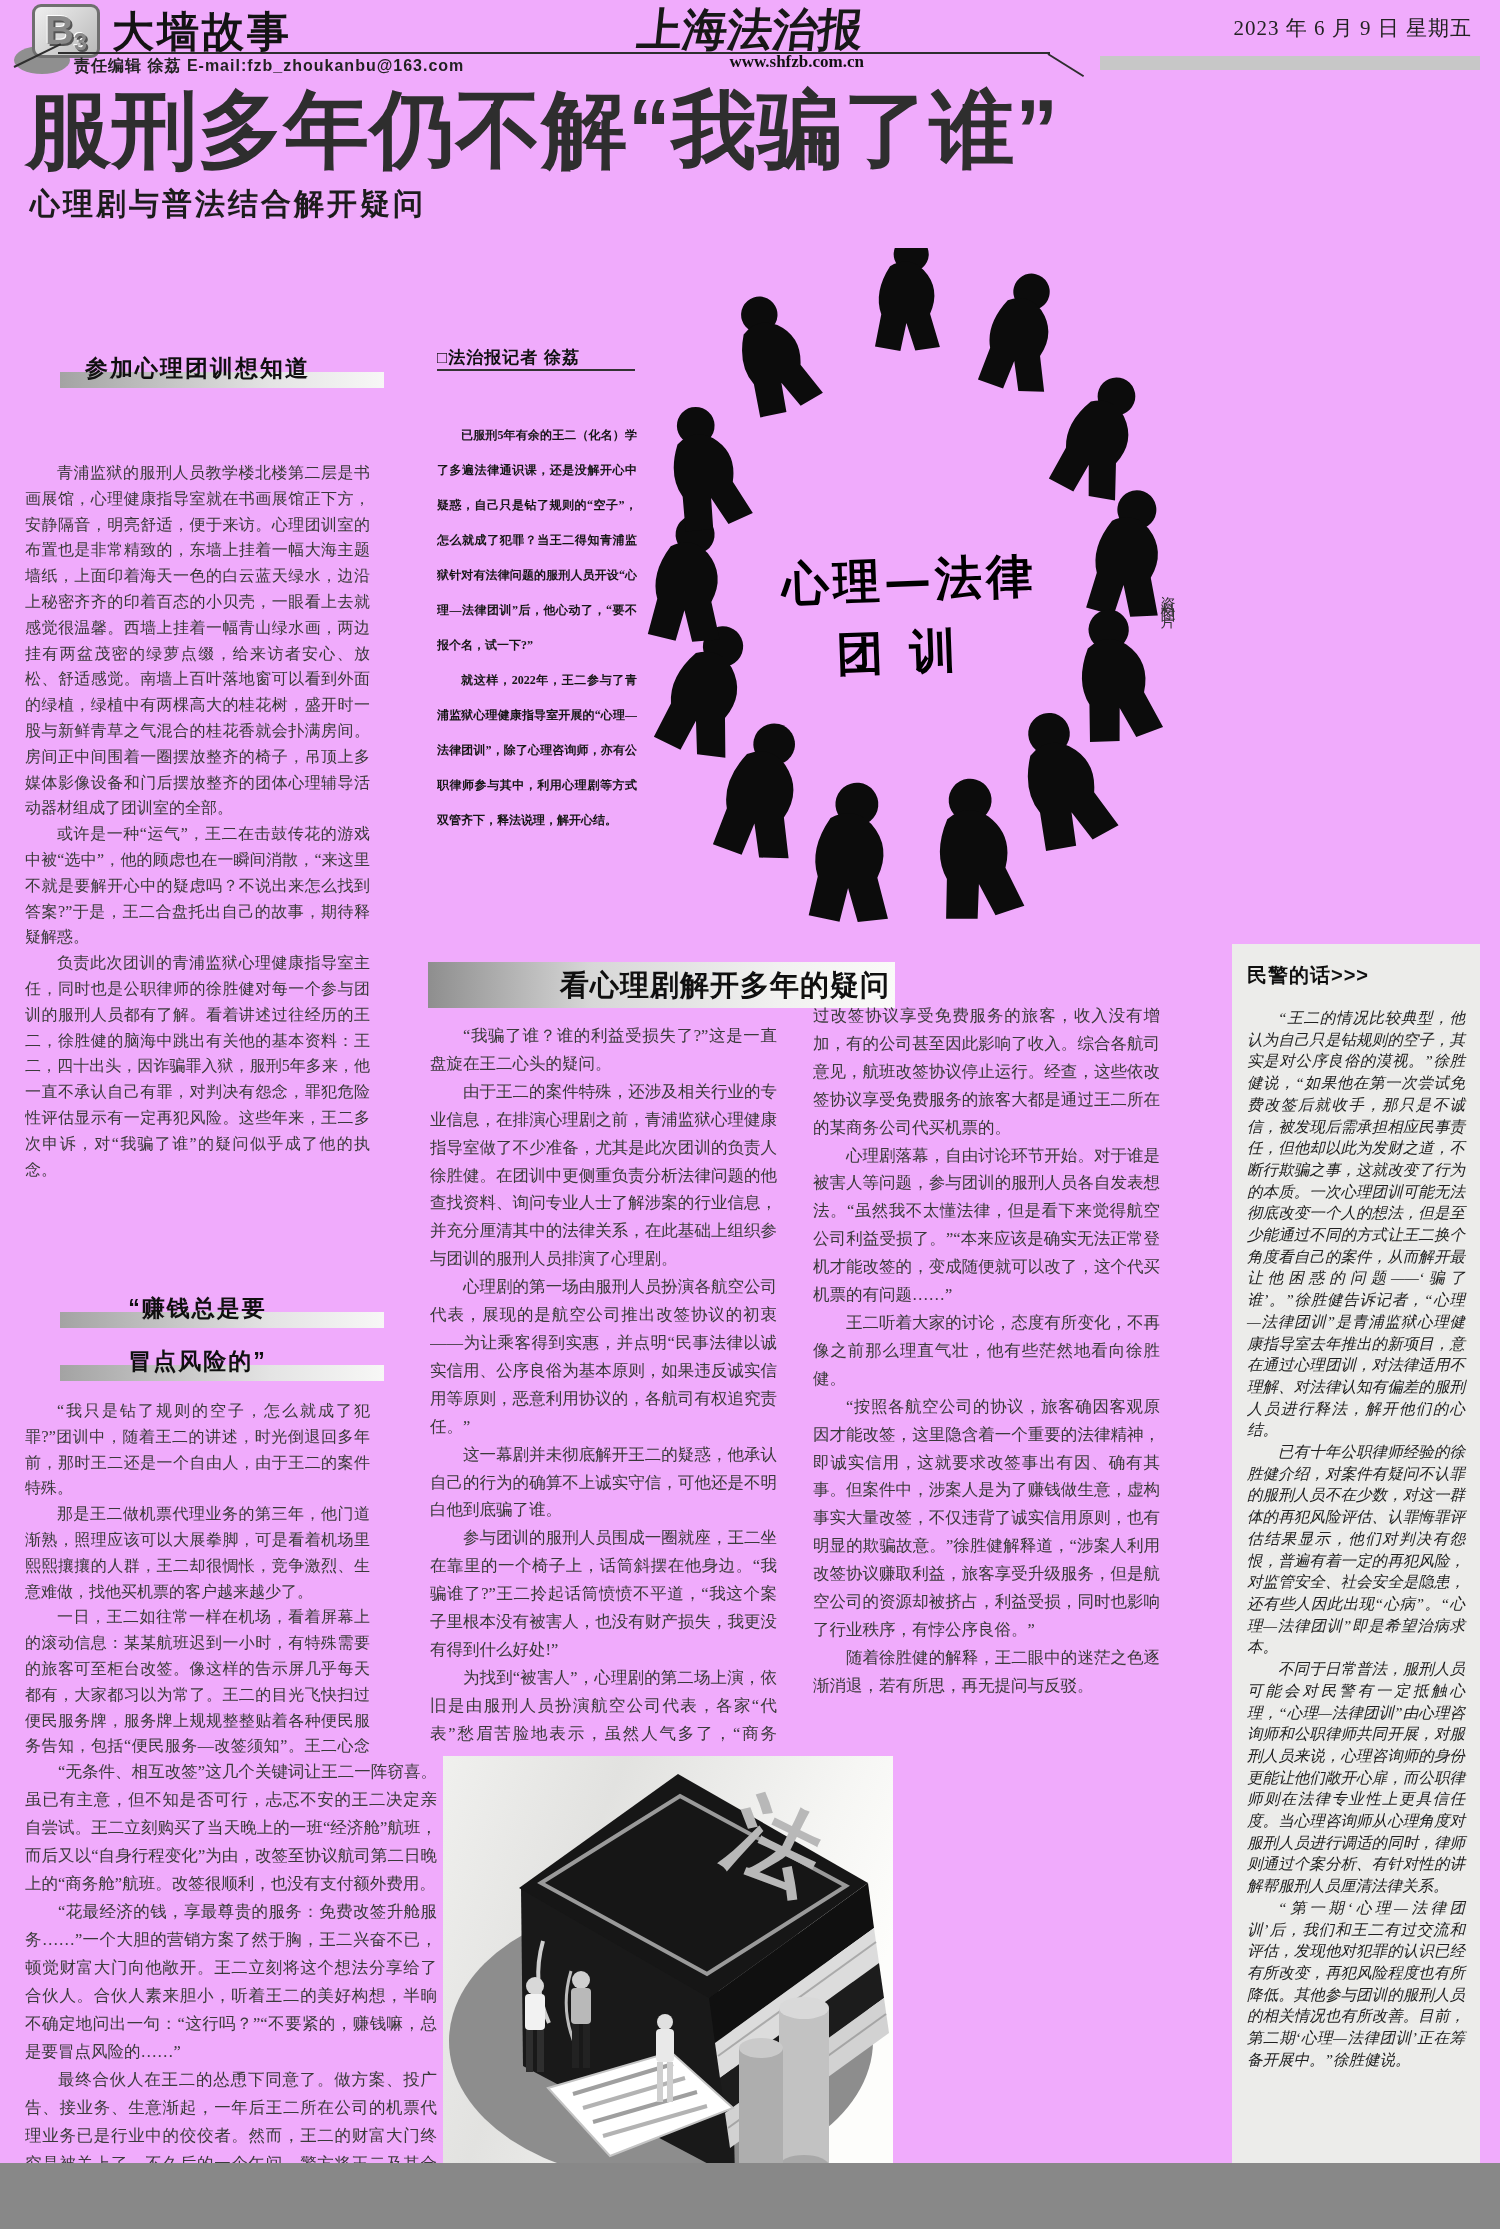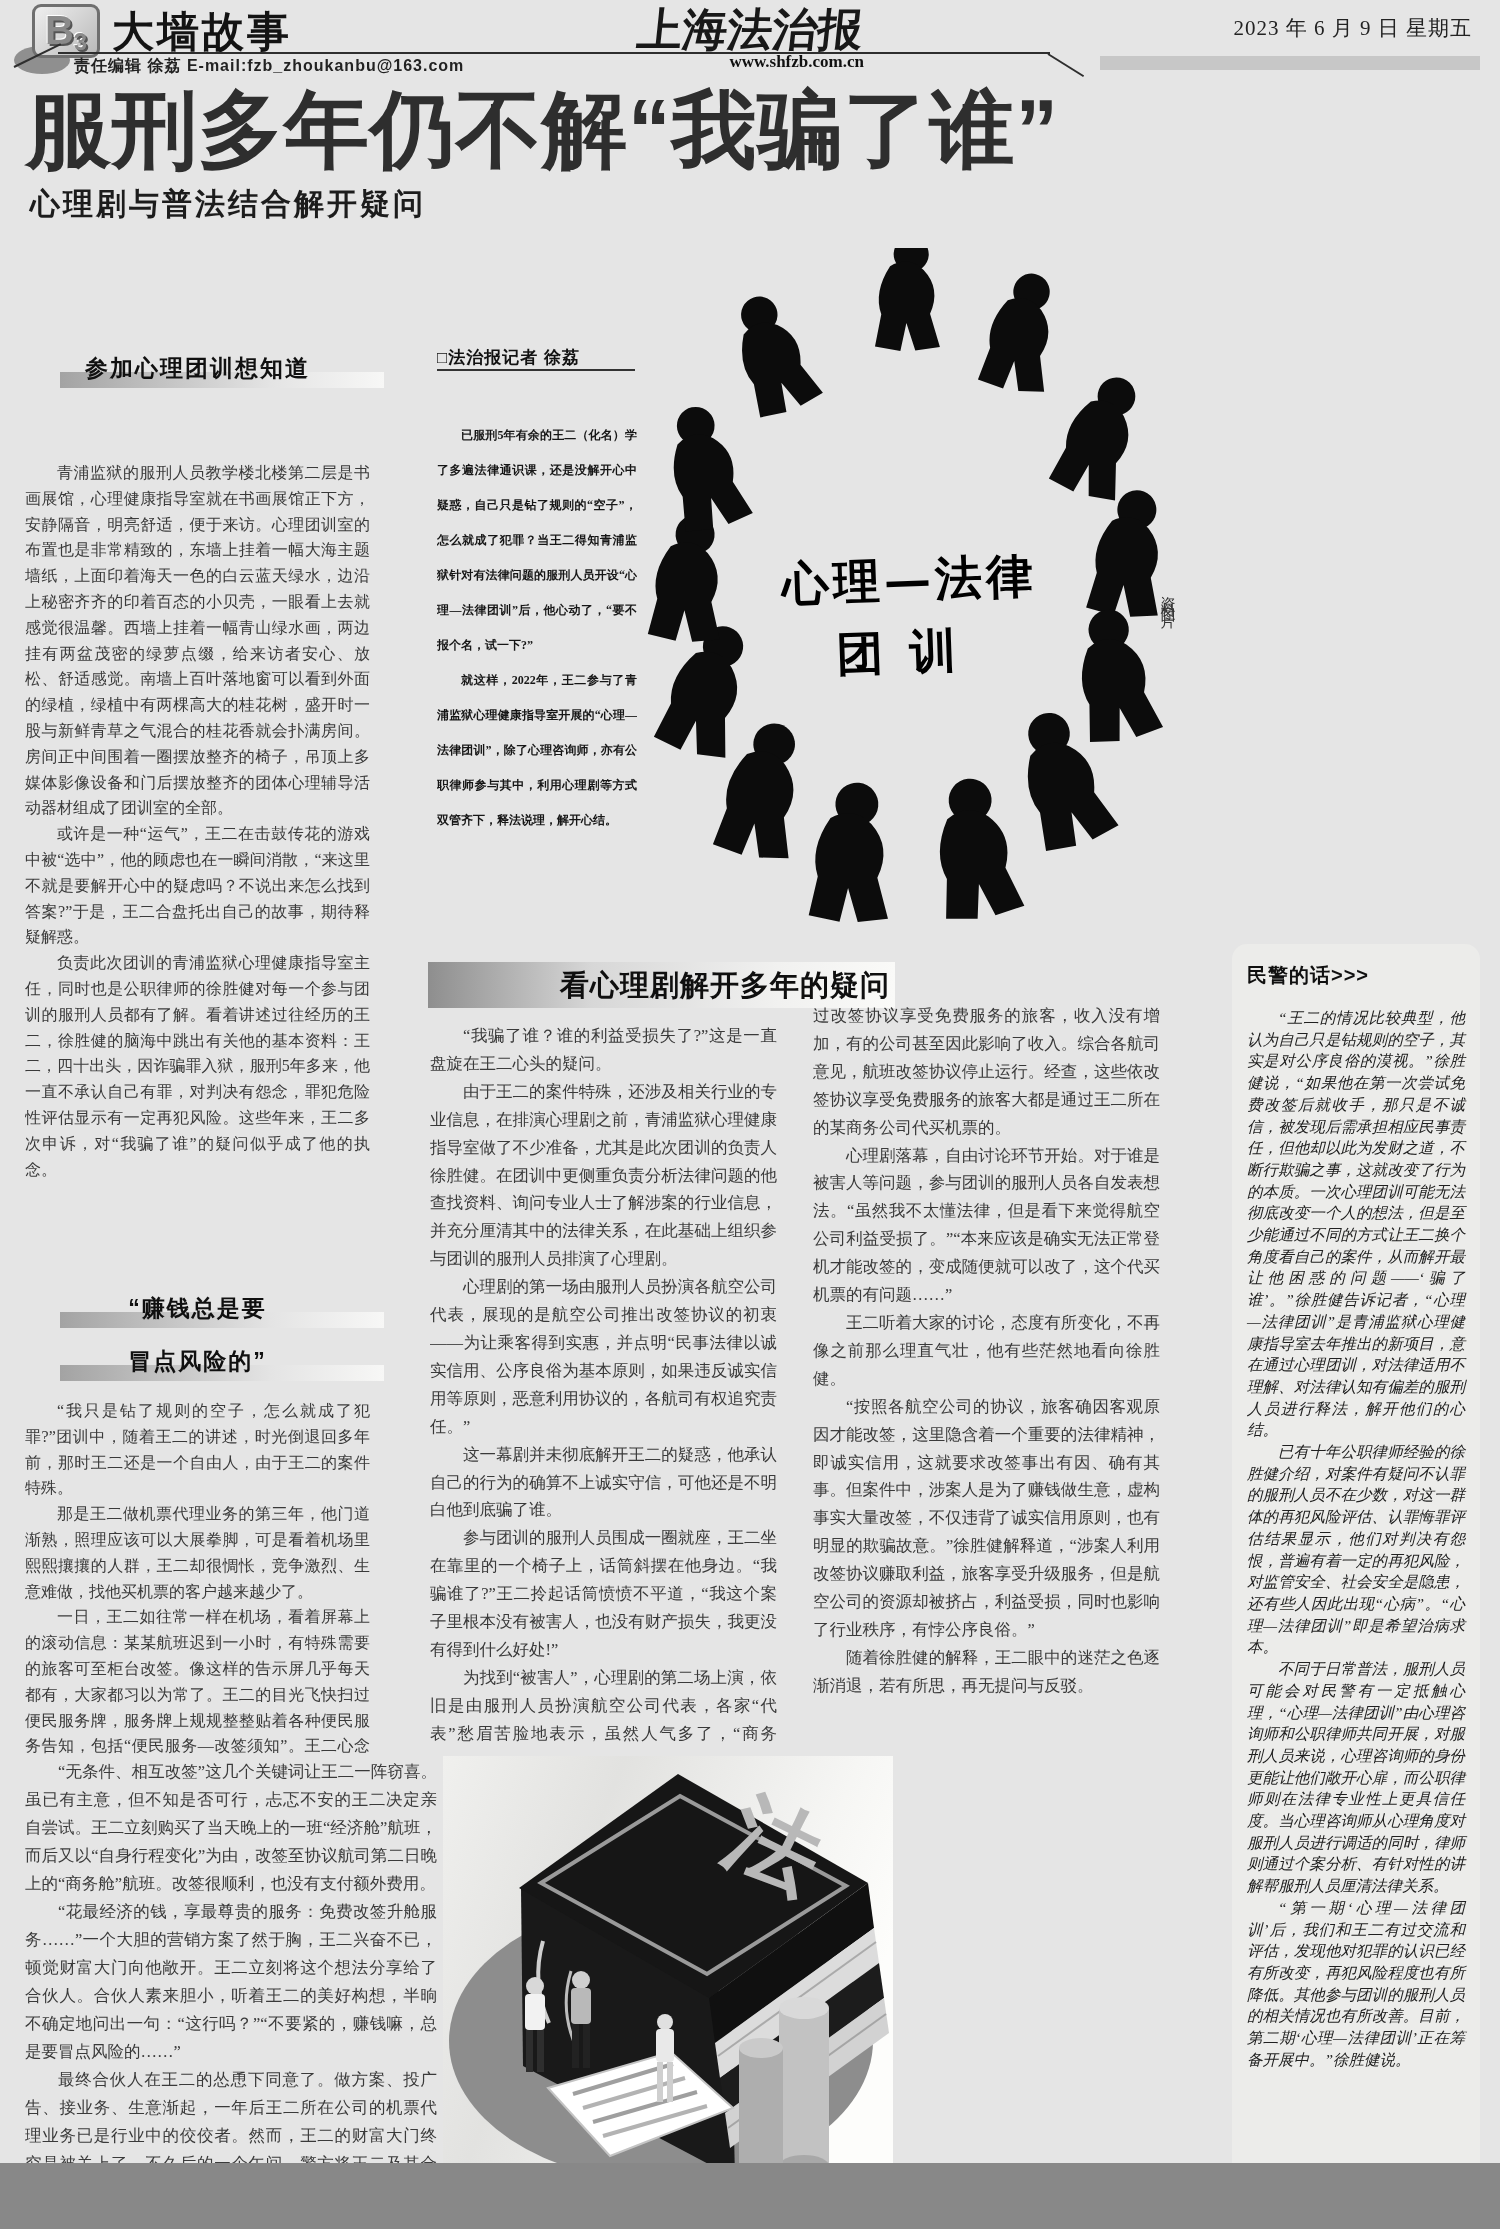--- a/index.html
+++ b/index.html
@@ -1,16 +1,16 @@
 <!DOCTYPE html>
 <html><head>
 <meta charset="utf-8">
 <style>
   html,body{margin:0;padding:0;background:#888;}
-  #page{position:relative;width:1500px;height:2163px;margin:0 auto;background:#e5e5e5;
+  #page{position:relative;width:1500px;height:2163px;margin:0 auto;background:#f0abfc;
         color:#2b2b2b;font-family:"Liberation Serif","DejaVu Serif",serif;overflow:hidden;}
   .abs{position:absolute;}
   p{margin:0;text-indent:2em;text-align:justify;}
   p.noindent{text-indent:0;}
 
   
   .badge-shadow{left:14px;top:46px;width:56px;height:28px;background:#8f8f8f;border-radius:50%;}
   .badge-box{left:32px;top:4px;width:62px;height:48px;background:linear-gradient(135deg,#efefef,#b9b9b9);
              border:3px solid #6f6f6f;border-radius:9px;text-align:center;}
   .badge-b{font-family:"Liberation Sans",sans-serif;font-weight:900;font-size:40px;line-height:46px;
@@ -63,21 +63,21 @@
          font-weight:700;font-size:12px;line-height:35px;color:#161616;overflow:hidden;margin-top:18px;}
 
   
   .s3bar{left:428px;top:962px;width:467px;height:46px;
          background:linear-gradient(to right,#8e8e8e,#d7d7d7 35%,#f1f1f0 75%,#fafaf8);}
   .s3title{text-align:right;padding-right:5px;font-family:"Liberation Sans",sans-serif;
            font-weight:900;font-size:29px;line-height:46px;color:#0f0f0f;letter-spacing:1px;}
 
   
   .sidebar{left:1232px;top:944px;width:248px;height:1285px;background:#ececea;
-           padding:18px 15px;box-sizing:border-box;border-radius:15px;}
+           padding:18px 15px;box-sizing:border-box;}
   .sb-head{font-family:"Liberation Sans",sans-serif;font-weight:800;font-size:20px;
            color:#101010;margin-bottom:18px;letter-spacing:1px;}
   .sidebar p{font-size:15.5px;line-height:21.7px;font-style:italic;color:#202020;}
 
   
   .hero{left:628px;top:248px;width:560px;height:706px;}
   .photo-credit{left:1158px;top:584px;writing-mode:vertical-rl;font-size:15px;
                 letter-spacing:6px;color:#333;}
   .bookimg{left:443px;top:1756px;width:450px;height:462px;}
 </style>

